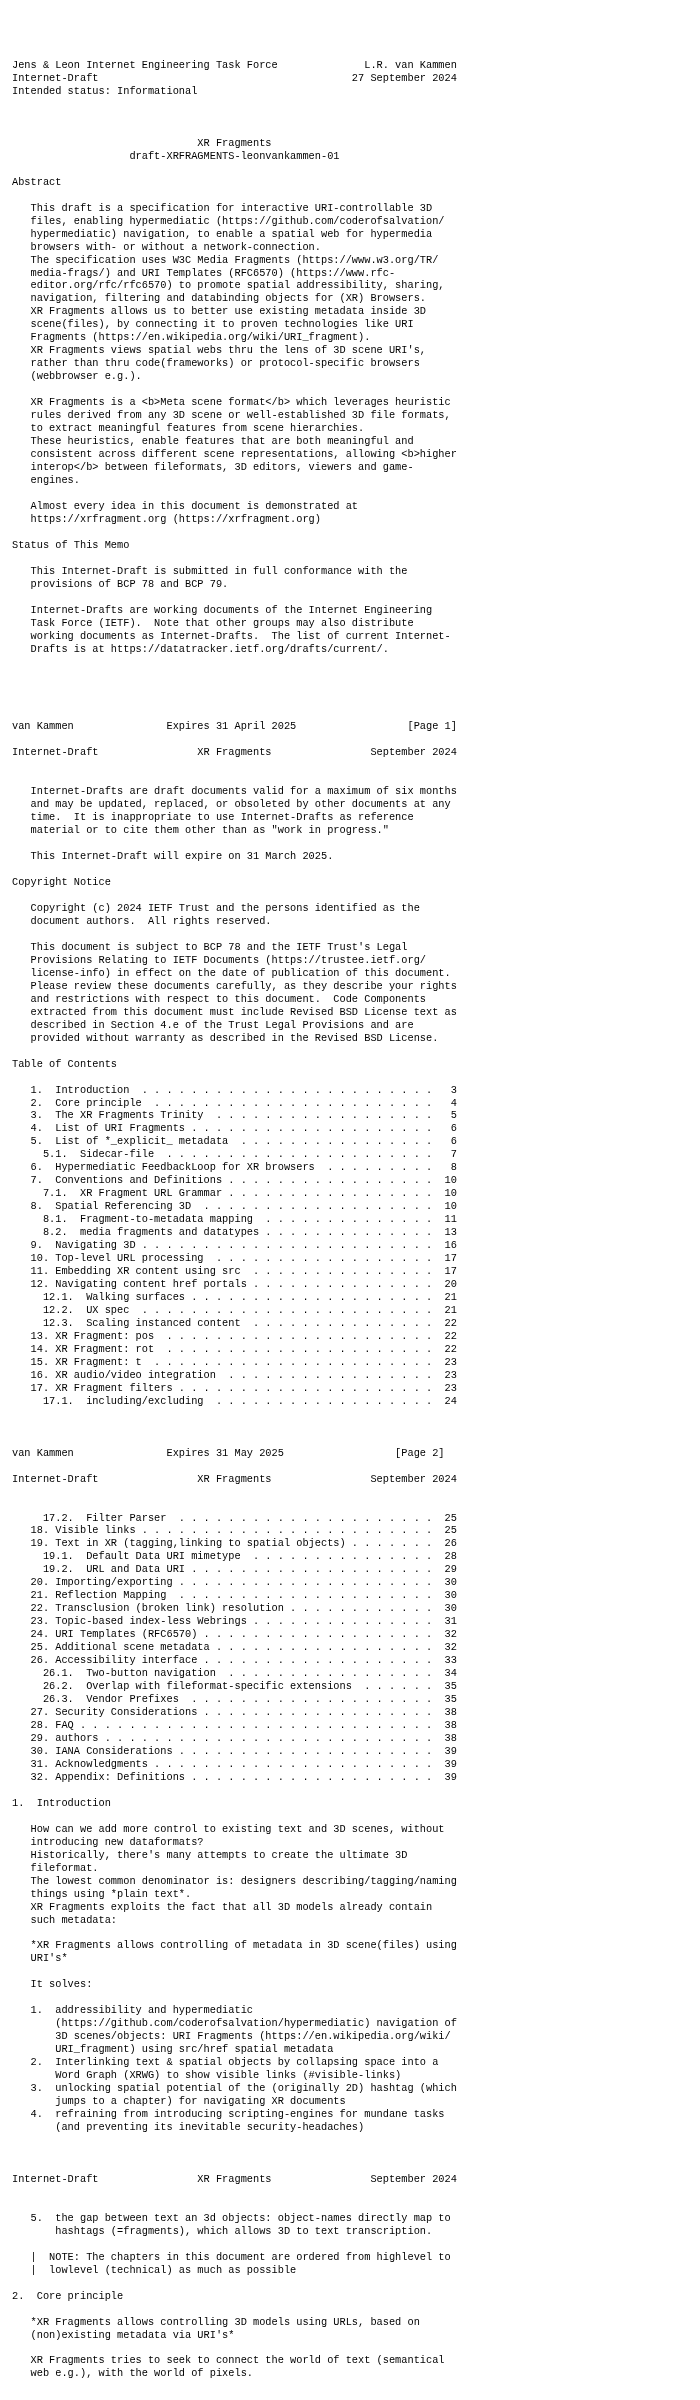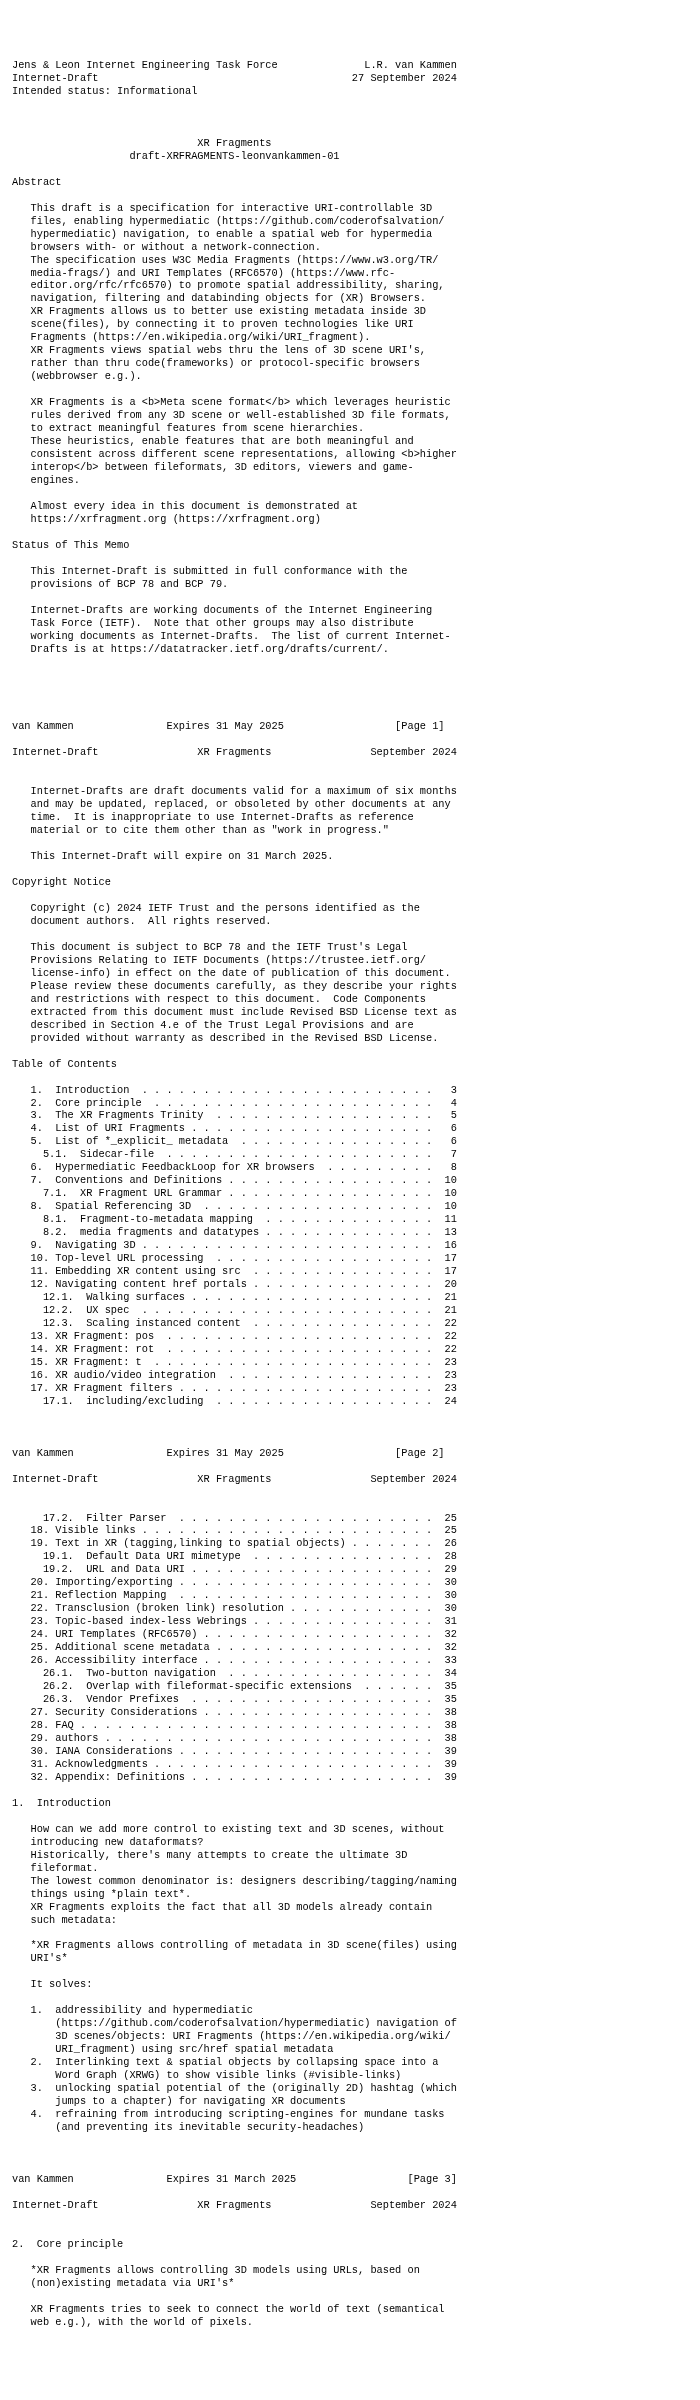--- a/index.html
+++ b/index.html
@@ -64,21 +64,21 @@
    provisions of BCP 78 and BCP 79.
  
    Internet-Drafts are working documents of the Internet Engineering
    Task Force (IETF).  Note that other groups may also distribute
    working documents as Internet-Drafts.  The list of current Internet-
    Drafts is at https://datatracker.ietf.org/drafts/current/.
  
  
  
  
- </div><div class="block">van Kammen               Expires 31 May 2025                  [Page 1]
+ </div><div class="block">van Kammen               Expires 31 April 2025                  [Page 1]
  </div><div class="block">Internet-Draft                XR Fragments                September 2024
  
  </div><div class="block">   Internet-Drafts are draft documents valid for a maximum of six months
    and may be updated, replaced, or obsoleted by other documents at any
    time.  It is inappropriate to use Internet-Drafts as reference
    material or to cite them other than as "work in progress."
  
    This Internet-Draft will expire on 31 March 2025.
  </div><div class="block">Copyright Notice
  
@@ -167,22 +167,26 @@
        3D scenes/objects: URI Fragments (https://en.wikipedia.org/wiki/
        URI_fragment) using src/href spatial metadata
    2.  Interlinking text &amp; spatial objects by collapsing space into a
        Word Graph (XRWG) to show visible links (#visible-links)
    3.  unlocking spatial potential of the (originally 2D) hashtag (which
        jumps to a chapter) for navigating XR documents
    4.  refraining from introducing scripting-engines for mundane tasks
        (and preventing its inevitable security-headaches)
  
  
- </div><div class="block">van Kammen               Expires 31 March 2025                  [Page 3]
  </div><div class="block">Internet-Draft                XR Fragments                September 2024
  
+ </div><div class="block">   5.  the gap between text an 3d objects: object-names directly map to
+       hashtags (=fragments), which allows 3D to text transcription.
+ 
+   |  NOTE: The chapters in this document are ordered from highlevel to
+   |  lowlevel (technical) as much as possible
  </div><div class="block">2.  Core principle
  
    *XR Fragments allows controlling 3D models using URLs, based on
    (non)existing metadata via URI's*
  
    XR Fragments tries to seek to connect the world of text (semantical
    web e.g.), with the world of pixels.</div></div>
 
 </body></html>

